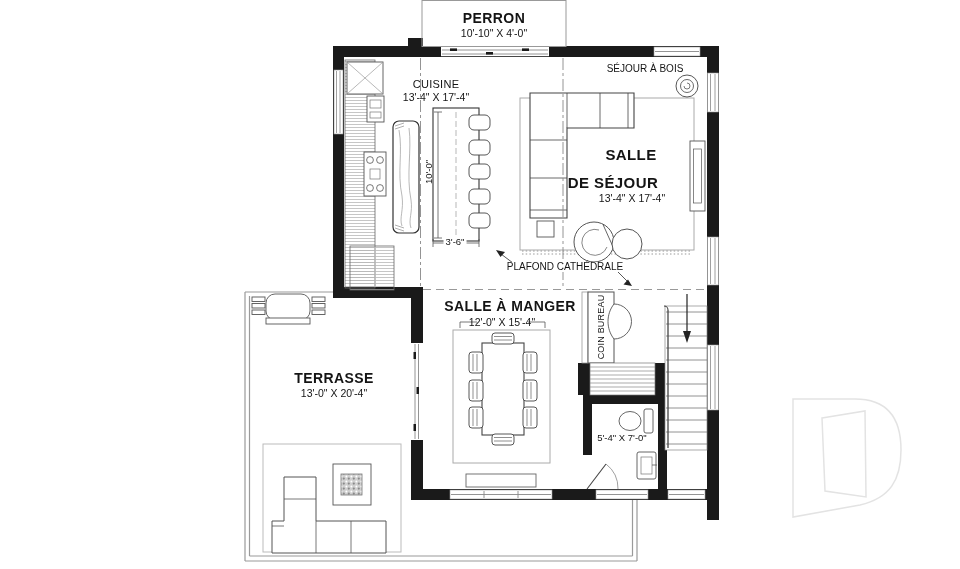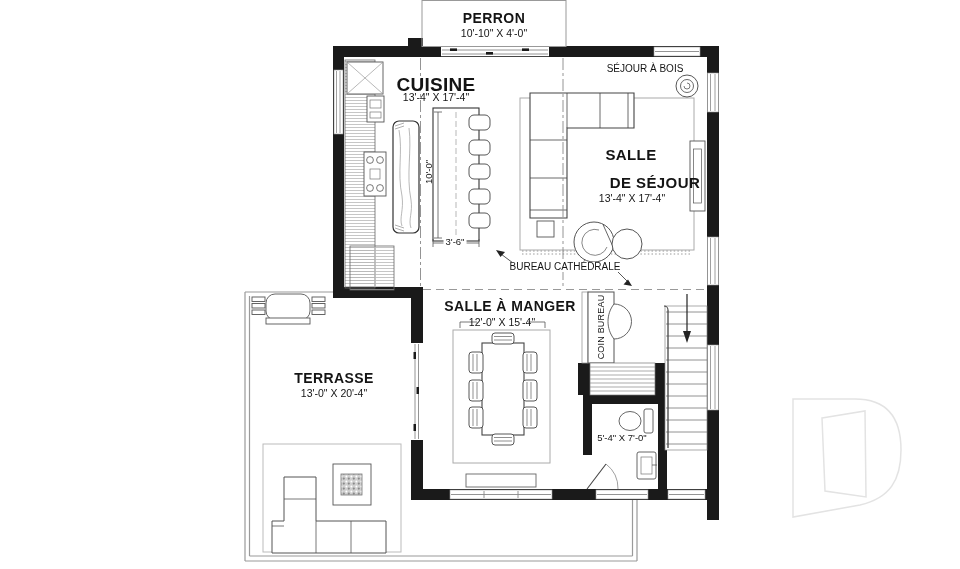--- a/index.html
+++ b/index.html
@@ -4,21 +4,21 @@
 <style>
   html,body{margin:0;padding:0;background:#fff;}
   #plan{position:relative;width:960px;height:569px;background:#fff;overflow:hidden;
         font-family:"Liberation Sans",sans-serif;}
   #plan svg{position:absolute;left:0;top:0;}
   .lbl{position:absolute;transform:translate(-50%,-50%);white-space:nowrap;
        color:#141414;line-height:1;}
   .rot{transform:translate(-50%,-50%) rotate(-90deg);}
   .b15{font-size:15px;font-weight:700;letter-spacing:.4px;}
   .b14{font-size:14px;font-weight:700;letter-spacing:.4px;}
-  .b13{font-size:19px;font-weight:700;letter-spacing:.3px;}
+  .b13{font-size:11px;font-weight:400;letter-spacing:.3px;}
   .d10{font-size:10.5px;}
   .a10{font-size:10px;}
   .d9{font-size:9.5px;}
   .c9{font-size:9px;letter-spacing:.2px;}
   .bg{background:#fff;padding:0 2px;}
 </style>
 </head>
 <body>
 
 <div id="plan">
@@ -267,27 +267,27 @@
 
   <div class="lbl b14" style="left:494px;top:18px">PERRON</div>
   <div class="lbl d10" style="left:494px;top:33px">10'-10" X 4'-0"</div>
 
   <div class="lbl b13" style="left:436px;top:84px">CUISINE</div>
   <div class="lbl d10" style="left:436px;top:97px">13'-4" X 17'-4"</div>
 
   <div class="lbl a10" style="left:645px;top:69px">SÉJOUR À BOIS</div>
 
   <div class="lbl b15" style="left:631px;top:154px">SALLE</div>
-  <div class="lbl b15" style="left:655px;top:182px">DE SÉJOUR</div>
+  <div class="lbl b15" style="left:613px;top:182px">DE SÉJOUR</div>
   <div class="lbl d10" style="left:632px;top:198px">13'-4" X 17'-4"</div>
 
   <div class="lbl rot d9" style="left:429px;top:172px">10'-0"</div>
   <div class="lbl d9 bg" style="left:455px;top:242px">3'-6"</div>
 
-  <div class="lbl a10 bg" style="left:565px;top:267px">BUREAU CATHÉDRALE</div>
+  <div class="lbl a10 bg" style="left:565px;top:267px">PLAFOND CATHÉDRALE</div>
 
   <div class="lbl b14" style="left:510px;top:306px">SALLE À MANGER</div>
   <div class="lbl d10" style="left:502px;top:322px">12'-0" X 15'-4"</div>
 
   <div class="lbl rot c9" style="left:601px;top:327px">COIN BUREAU</div>
 
   <div class="lbl b14" style="left:334px;top:378px">TERRASSE</div>
   <div class="lbl d10" style="left:334px;top:393px">13'-0" X 20'-4"</div>
 
   <div class="lbl d9" style="left:622px;top:438px">5'-4" X 7'-0"</div>

